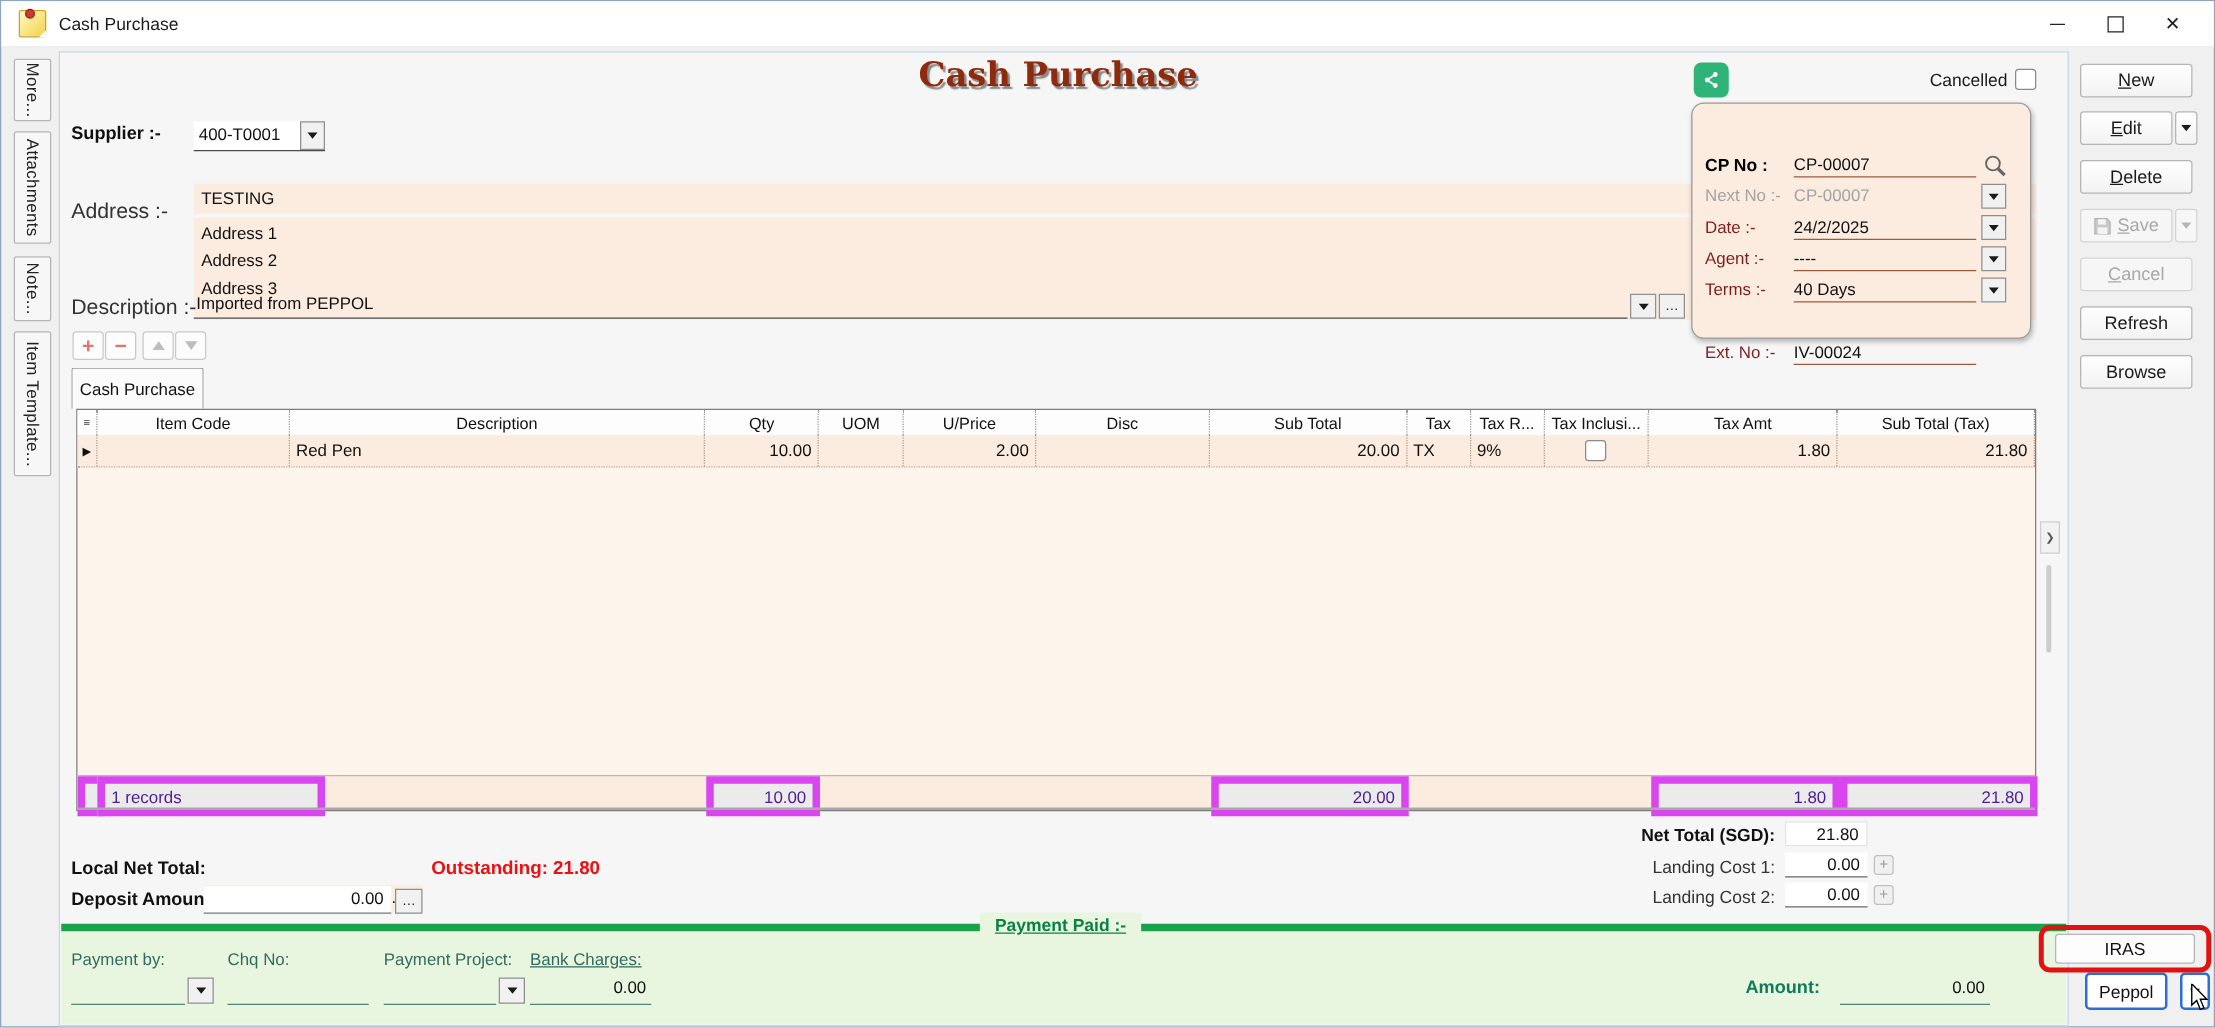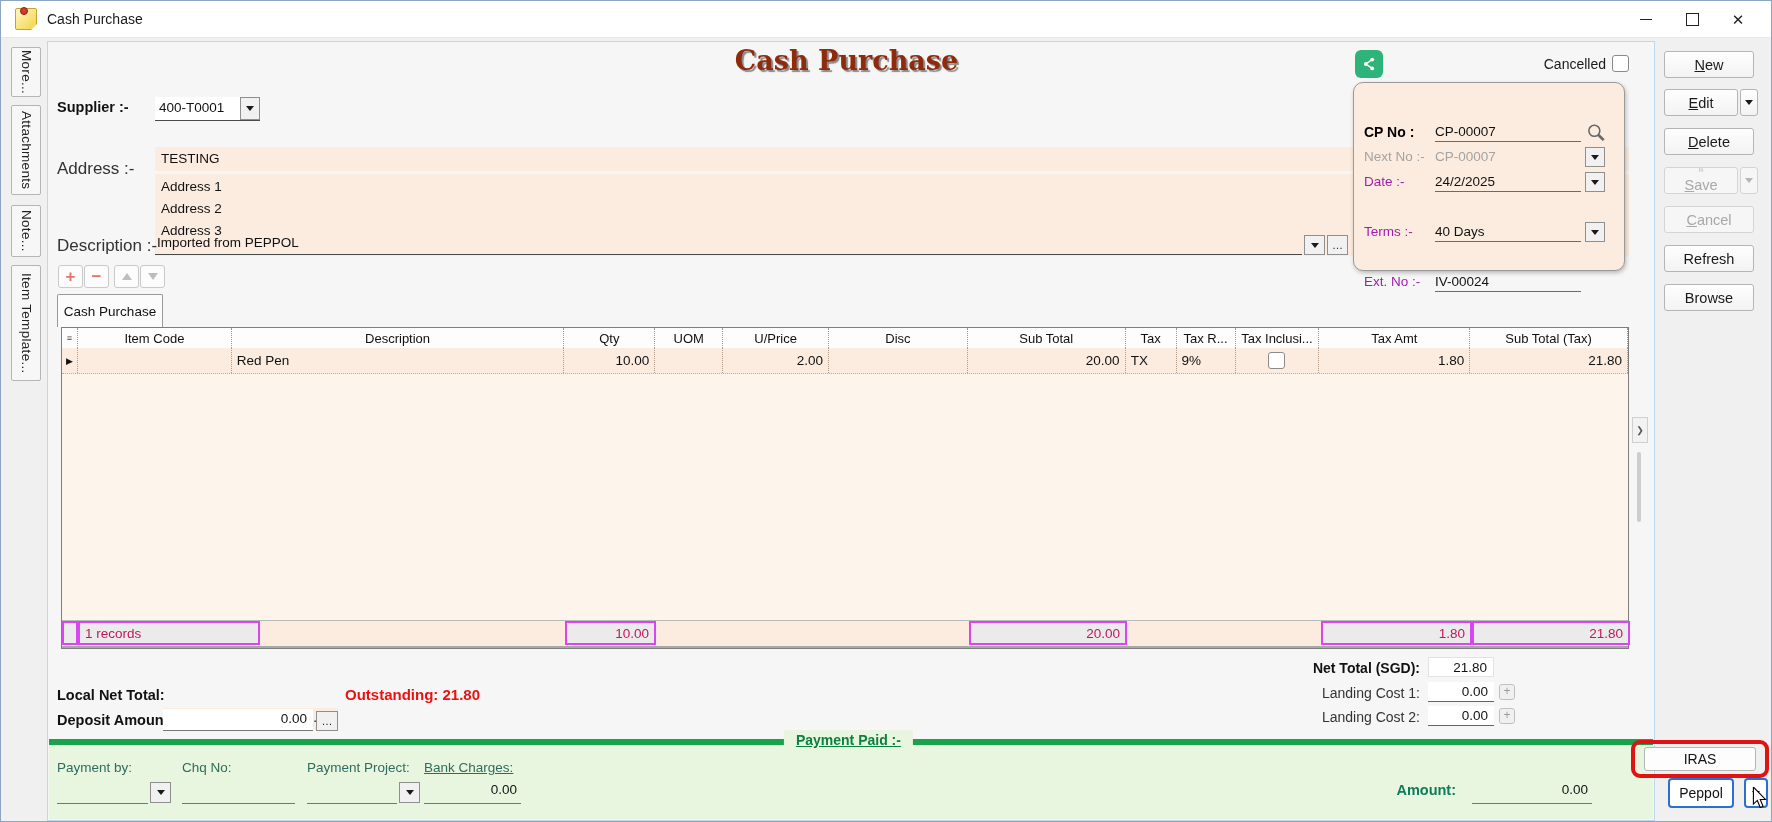--- a/index.html
+++ b/index.html
@@ -71,22 +71,22 @@
   .grid{position:absolute;left:13px;top:285px;width:1568px;height:322px;background:#fdf5ec;
         border:1px solid #7e7e7e;box-sizing:border-box;}
   .g-header{position:absolute;left:0;top:0;right:0;height:20px;background:#fdfdfd;border-bottom:1px solid #6a6a6a;display:flex;}
   .g-hcell{font-size:13px;color:#111;border-right:1px dotted #9a9a9a;display:flex;align-items:center;
         justify-content:center;box-sizing:border-box;overflow:hidden;white-space:nowrap;}
   .g-row{position:absolute;left:0;top:20px;right:0;height:25px;background:#fcecdf;display:flex;
         border-bottom:1px dotted #c4ab96;}
   .g-cell{font-size:13.5px;color:#111;border-right:1px dotted #b09a87;display:flex;align-items:center;
         box-sizing:border-box;overflow:hidden;white-space:nowrap;padding:0 5px;}
   .g-footer{position:absolute;left:0;bottom:2px;right:0;height:25px;background:#fcecdf;border-top:1px solid #b8b8b8;}
-  .f-cell{position:absolute;top:0;height:24px;background:#ebebeb;border:2px solid #d946ef;box-sizing:border-box;
-        font-size:13.5px;color:#be185d;display:flex;align-items:center;padding:10px 5px;}
+  .f-cell{position:absolute;top:0;height:24px;background:#ebebeb;border:6px solid #d946ef;box-sizing:border-box;
+        font-size:13.5px;color:#4c1d95;display:flex;align-items:center;padding:10px 5px;}
   .row-marker{color:#111;font-size:9px;}
   .grid-bottom-line{position:absolute;left:0;right:0;bottom:0;height:2px;background:#a8a8a8;}
 
   .expander{position:absolute;left:1584px;top:375px;width:16px;height:26px;background:#f2f2f2;border:1px solid #cfcfcf;
         display:flex;align-items:center;justify-content:center;font-size:9px;color:#555;box-sizing:border-box;}
   .scroll-thumb{position:absolute;left:1589px;top:410px;width:4px;height:70px;background:#cdcdcd;border-radius:2px;}
 
   
   .right-label{position:absolute;font-size:14px;color:#333;text-align:right;}
   .right-label.bold{font-weight:bold;color:#111;}
@@ -103,36 +103,36 @@
         padding:2px 12px;font-size:14px;font-weight:bold;color:#0b8045;text-decoration:underline;z-index:3;}
   .pay-label{position:absolute;top:718px;font-size:13.5px;color:#2f6b5e;}
   .pay-underline{position:absolute;top:740px;height:22px;border-bottom:1px solid #54857b;box-sizing:border-box;
         font-size:13.5px;color:#111;}
   .amount-label{position:absolute;right:198px;top:740px;font-size:14.5px;font-weight:bold;color:#0e7c5a;}
 
   
   .info-panel{position:absolute;left:1305px;top:40px;width:272px;height:189px;background:#fcecdf;
         border:1px solid #9a9a9a;border-radius:10px;box-shadow:1px 2px 4px rgba(0,0,0,.25);box-sizing:border-box;}
   .ip-row{position:absolute;left:0;width:100%;height:25px;margin-top:32px;}
-  .ip-label{position:absolute;left:10px;top:3px;font-size:13.5px;color:#a21caf;}
+  .ip-label{position:absolute;left:10px;top:3px;font-size:13.5px;color:#7f1d1d;}
   .ip-label.bold{font-weight:bold;font-size:14px;color:#000;}
   .ip-value{position:absolute;left:81px;top:0;width:146px;height:21px;font-size:13.5px;color:#111;
         padding-top:3px;box-sizing:border-box;}
   .ip-underline{border-bottom:1px solid #9c5b3c;}
   .ip-muted{color:#a3a3a3 !important;}
   .ip-ctrl{position:absolute;left:231px;top:1px;width:20px;height:20px;}
 
   
   .abtn{position:absolute;left:1663px;width:90px;height:27px;background:linear-gradient(#fefefe,#f3f3f3);
         border:1px solid #b5b5b5;border-radius:3px;display:flex;align-items:center;justify-content:center;
         font-size:14.5px;color:#1a1a1a;box-sizing:border-box;gap:5px;}
   .abtn.split{width:74px;}
   .abtn-drop{position:absolute;left:1739px;width:18px;height:27px;background:linear-gradient(#fefefe,#f3f3f3);
         border:1px solid #b5b5b5;border-radius:3px;display:flex;align-items:center;justify-content:center;box-sizing:border-box;}
-  .disabled{color:#a8a8a8 !important;background:#f6f6f6 !important;border-color:#d4d4d4 !important;flex-direction:column;}
+  .disabled{color:#a8a8a8 !important;background:#f6f6f6 !important;border-color:#d4d4d4 !important;}
   .disabled .arrow-down{border-top-color:#b5b5b5;}
 
   
   .iras-annotation{position:absolute;left:1630px;top:739px;width:138px;height:38px;border:4px solid #e01212;
         border-radius:9px;box-sizing:border-box;z-index:6;}
   .iras-btn{position:absolute;left:1643px;top:746px;width:112px;height:24px;background:#fdfdfd;border:1px solid #b5b5b5;
         border-radius:3px;display:flex;align-items:center;justify-content:center;font-size:14px;color:#111;box-sizing:border-box;z-index:7;}
   .peppol-btn{position:absolute;left:1667px;top:777px;width:66px;height:30px;background:#fff;border:2px solid #2b6fd4;
         border-radius:4px;display:flex;align-items:center;justify-content:center;font-size:14px;color:#111;box-sizing:border-box;}
   .peppol-drop{position:absolute;left:1743px;top:777px;width:24px;height:30px;background:#fff;border:2px solid #2b6fd4;
@@ -331,20 +331,27 @@
             <span class="arrow-down"></span>
           </div>
         </div>
         <div class="ip-row" style="top: 56px;">
           <span class="ip-label">Date :-</span>
           <span class="ip-value ip-underline">24/2/2025</span>
           <div class="dd ip-ctrl">
             <span class="arrow-down"></span>
           </div>
         </div>
+        <div class="ip-row" style="top: 81px;">
+          <span class="ip-label">Agent :-</span>
+          <span class="ip-value ip-underline">----</span>
+          <div class="dd ip-ctrl">
+            <span class="arrow-down"></span>
+          </div>
+        </div>
         <div class="ip-row" style="top: 106px;">
           <span class="ip-label">Terms :-</span>
           <span class="ip-value ip-underline">40 Days</span>
           <div class="dd ip-ctrl">
             <span class="arrow-down"></span>
           </div>
         </div>
         <div class="ip-row" style="top: 156px;">
           <span class="ip-label">Ext. No :-</span>
           <span class="ip-value ip-underline">IV-00024</span>

